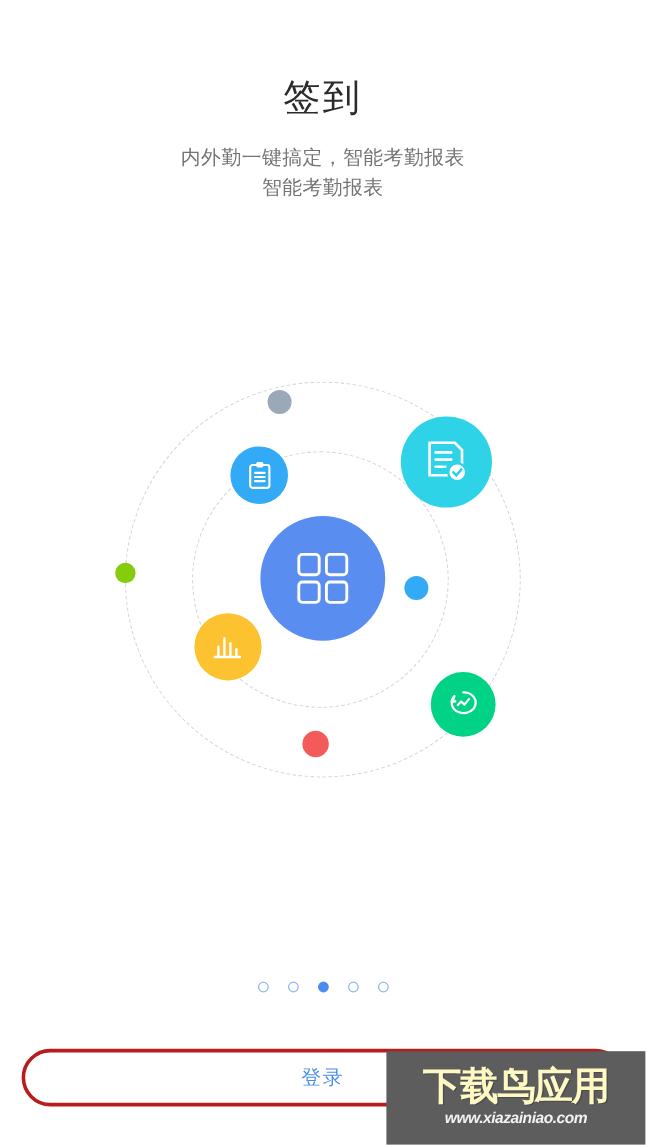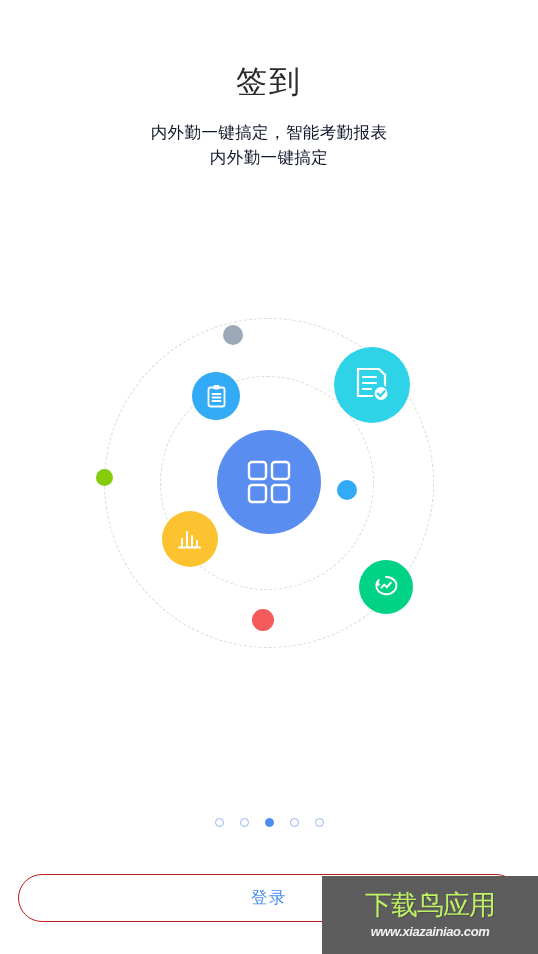--- a/index.html
+++ b/index.html
@@ -23,21 +23,21 @@
     font-size:31px;
     line-height:40px;
     color:#2b2b2b;
     letter-spacing:2px;
     font-weight:400;
   }
   #subtitle {
     margin-top:18px;
     font-size:16.5px;
     line-height:25px;
-    color:#0f172a;
+    color:#737373;
     letter-spacing:0.4px;
     font-weight:400;
   }
 
   
   #illustration {
     position:absolute;
     left:50%; top:318px;
     transform:translateX(-50%);
     width:330px; height:330px;
@@ -82,44 +82,44 @@
     width:9px; height:9px; border-radius:50%;
     border:1.3px solid #8fb4f5; background:transparent;
   }
   .pager-dot.active { background:#4a8cf0; border-color:#4a8cf0; }
 
   
   #login-btn {
     position:absolute;
     left:18px; top:874px;
     width:502px; height:48px;
-    border:1px solid #b91c1c;
+    border:3px solid #b91c1c;
     border-radius:26px;
     background:#ffffff;
     display:flex; align-items:center; justify-content:center;
     color:#4a8cf0;
     font-size:16.5px;
     letter-spacing:1.5px;
     cursor:pointer;
   }
 
   
   #watermark {
     position:absolute;
     left:322px; top:876px;
     width:216px; height:78px;
     background:#5d5d5d;
     display:flex; flex-direction:column;
     align-items:center; justify-content:center;
     overflow:hidden;
   }
   #wm-main {
-    font-size:27px;
-    font-weight:normal;
-    color:#bef264;
+    font-size:32px;
+    font-weight:bold;
+    color:#fef9c3;
     letter-spacing:-1px;
     line-height:34px;
     white-space:nowrap;
     text-shadow:1px 1px 0 #4a4a4a;
   }
   #wm-url {
     font-size:13px;
     font-weight:bold;
     font-style:italic;
     color:#f2f2f2;
@@ -130,21 +130,21 @@
 </style>
 </head>
 <body>
 
 <div id="screen">
 
   <div id="header">
     <div id="title">签到</div>
     <div id="subtitle">
       <div>内外勤一键搞定，智能考勤报表</div>
-      <div>内外勤一键搞定</div>
+      <div>智能考勤报表</div>
     </div>
   </div>
 
   <div id="illustration">
 
     <div class="ring" id="ring-outer"></div>
     <div class="ring" id="ring-inner"></div>
 
     <div class="dot" id="dot-gray"></div>
     <div class="dot" id="dot-green"></div>

